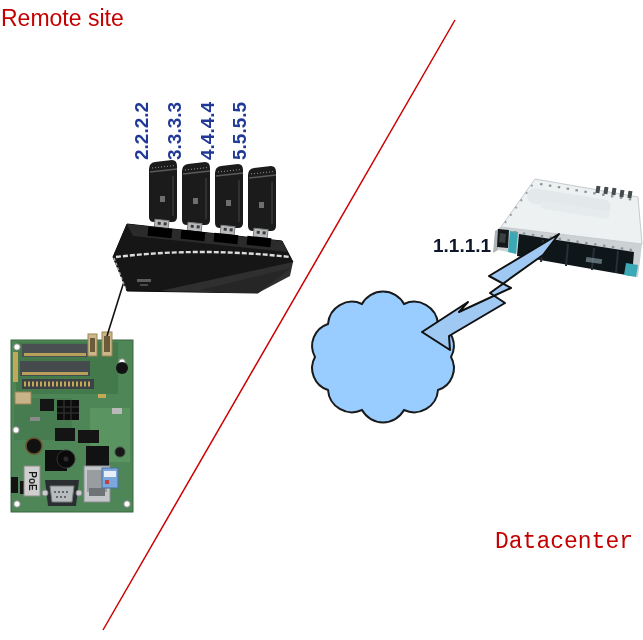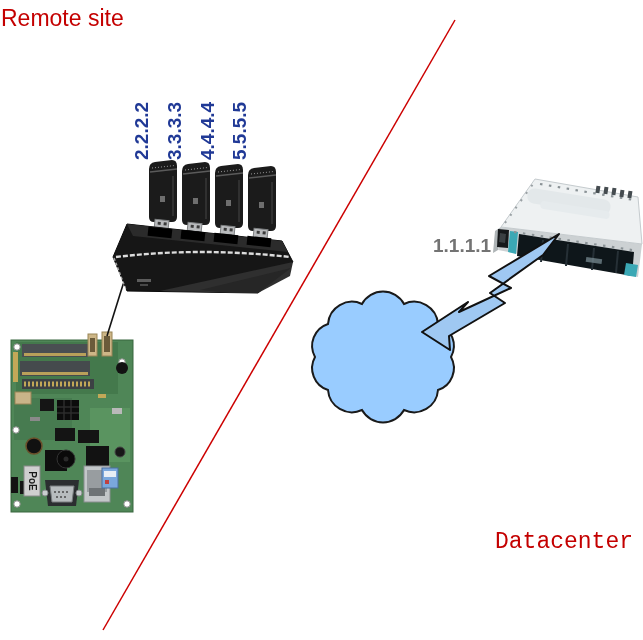--- a/index.html
+++ b/index.html
@@ -18,21 +18,21 @@
     position:absolute; font-size:19px; font-weight:700; color:#203996;
     line-height:22px; white-space:nowrap;
     transform:rotate(-90deg); transform-origin:left bottom;
   }
   .ip-1 { left:153px; top:138px; }
   .ip-2 { left:186px; top:138px; }
   .ip-3 { left:219px; top:138px; }
   .ip-4 { left:251px; top:138px; }
   .router-ip {
     position:absolute; left:433px; top:235px; font-size:19px; font-weight:700;
-    color:#737373; white-space:nowrap;
+    color:#0f172a; white-space:nowrap;
   }
 </style>
 </head>
 <body>
 
 <div class="stage">
 
   <svg class="scene" width="643" height="640" viewBox="0 0 643 640">
 
     <line x1="455" y1="20" x2="103" y2="630" stroke="#cc0000" stroke-width="1.5"></line>

